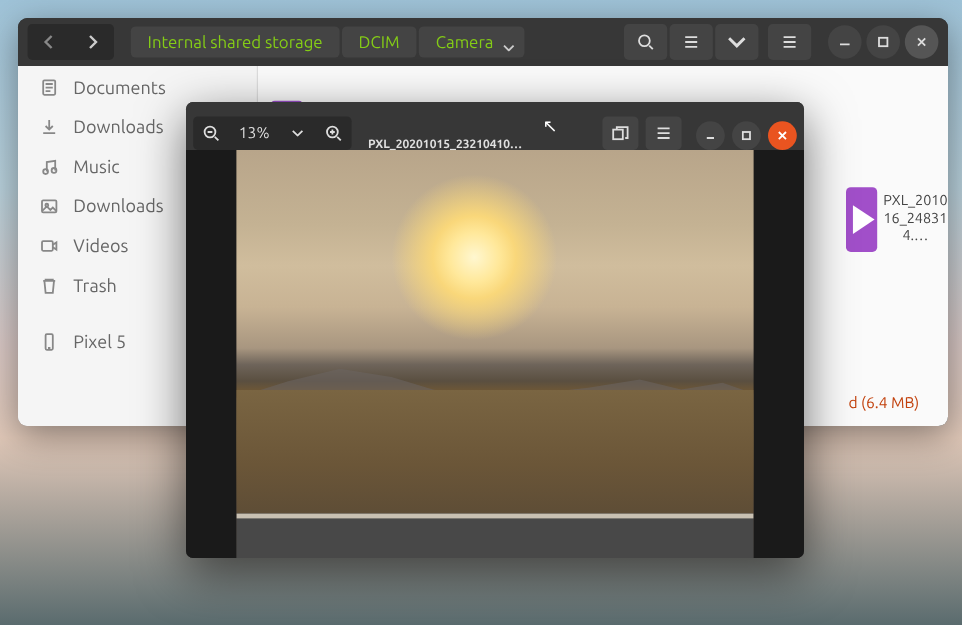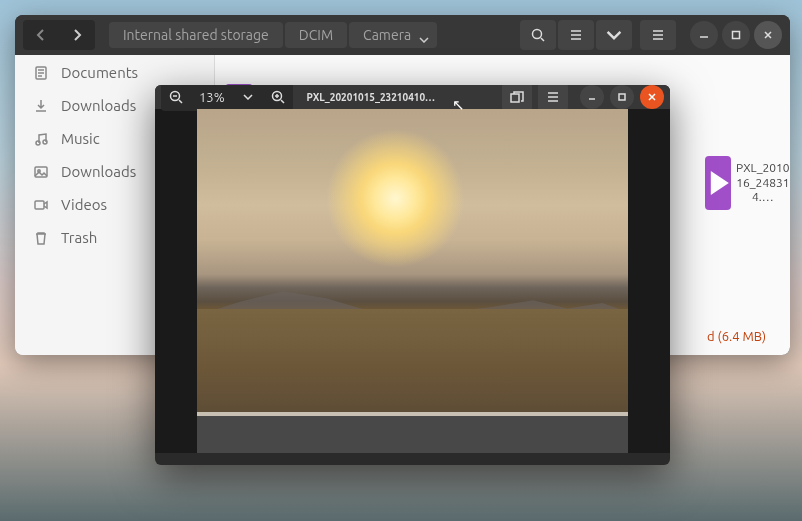--- a/index.html
+++ b/index.html
@@ -6,21 +6,21 @@
 body { width:802px; height:521px; overflow:hidden; position:relative; background:linear-gradient(180deg,#9fc3d8 0%,#b9d1dc 30%,#d9c8c5 55%,#e0c8b8 70%,#5a6b6e 100%); }
 .desktop-bg { position:absolute; inset:0; }
 
 
 .fm { position:absolute; left:15px; top:15px; width:775px; height:340px; background:#2d2d2d; border-radius:8px; box-shadow:0 8px 30px rgba(0,0,0,0.4); overflow:hidden; }
 .fm-top { height:40px; background:#373737; display:flex; align-items:center; padding:0 8px; gap:4px; }
 .nav-group { display:flex; background:#2a2a2a; border-radius:4px; }
 .nav-btn { width:36px; height:30px; display:flex; align-items:center; justify-content:center; color:#ccc; cursor:pointer; }
 .nav-btn.disabled { color:#666; }
 .breadcrumb { display:flex; gap:2px; margin-left:10px; flex:1; }
-.crumb { padding:5px 14px; background:#444; color:#a3a3a3; border-radius:4px; font-size:14px; cursor:pointer; }
+.crumb { padding:5px 14px; background:#444; color:#84cc16; border-radius:4px; font-size:14px; cursor:pointer; }
 .crumb.last { padding-right:8px; display:flex; align-items:flex-end; gap:8px; }
 .crumb svg { width:10px; height:6px; }
 .tb-group { display:flex; gap:2px; }
 .tb-btn { width:36px; height:30px; display:flex; align-items:center; justify-content:center; background:#444; color:#ddd; border-radius:4px; cursor:pointer; }
 .win-controls { display:flex; gap:4px; margin-left:10px; }
 .win-btn { width:28px; height:28px; border-radius:50%; display:flex; align-items:center; justify-content:center; background:#444; color:#ddd; cursor:pointer; }
 .win-btn.close { background:#555; }
 
 .fm-body { display:flex; height:calc(100% - 40px); background:#fafafa; }
 .sidebar { width:200px; background:#f5f5f5; border-right:1px solid #ddd; padding:1px 0; }
@@ -30,21 +30,21 @@
 .thumb { width:92px; display:flex; flex-direction:row; align-items:center; gap:4px; }
 .thumb-img { width:60px; height:54px; background:#a14fc9; border-radius:4px; position:relative; }
 .thumb-img.video::before { content:""; position:absolute; left:50%; top:50%; transform:translate(-40%,-50%); border-left:18px solid #fff; border-top:12px solid transparent; border-bottom:12px solid transparent; }
 .thumb-img.image { background:#9b4fc9; display:flex; align-items:center; justify-content:center; }
 .thumb-img.image::after { content:""; width:28px; height:22px; background:#fff; clip-path:polygon(0 100%,35% 40%,55% 70%,75% 20%,100% 100%); }
 .thumb-label { font-size:12px; color:#444; text-align:center; line-height:1.2; word-break:break-all; }
 .status { position:absolute; right:24px; bottom:12px; color:#c2410c; font-size:13px; }
 
 
 .iv { position:absolute; left:155px; top:85px; width:515px; height:380px; background:#2a2a2a; border-radius:6px; box-shadow:0 12px 40px rgba(0,0,0,0.55); overflow:hidden; }
-.iv-top { height:24px; background:#373737; display:flex; align-items:center; padding:0 6px; gap:6px; }
+.iv-top { height:40px; background:#373737; display:flex; align-items:flex-end; padding:0 6px; gap:6px; }
 .iv-top .zoom-group { display:flex; align-items:center; background:#2a2a2a; border-radius:4px; }
 .iv-top .zoom-btn { width:30px; height:28px; display:flex; align-items:center; justify-content:center; color:#ddd; cursor:pointer; }
 .iv-top .zoom-lvl { color:#ddd; font-size:13px; padding:0 8px; }
 .iv-title { flex:1; color:#e0e0e0; font-size:10px; font-weight:600; padding:0 8px; white-space:nowrap; overflow:hidden; text-overflow:ellipsis; }
 .iv-btn { width:30px; height:28px; display:flex; align-items:center; justify-content:center; background:#444; color:#ddd; border-radius:4px; cursor:pointer; }
 .iv-win { display:flex; gap:6px; margin-left:6px; }
 .iv-win .c { width:24px; height:24px; border-radius:50%; display:flex; align-items:center; justify-content:center; background:#444; color:#ddd; cursor:pointer; font-size:11px; }
 .iv-win .c.close { background:#e95420; color:#fff; }
 .iv-body { height:calc(100% - 36px); background:#1a1a1a; display:flex; align-items:center; justify-content:center; padding:0 42px; }
 .photo { width:100%; height:100%; position:relative; overflow:hidden;
@@ -170,20 +170,27 @@
           </svg>
           <span>Videos</span>
         </div>
       <div class="side-item">
           <svg viewBox="0 0 16 16">
             <path d="M3 4h10M5 4V3h6v1M4 4l1 10h6l1-10"></path>
           </svg>
           <span>Trash</span>
         </div>
       <div style="height:14px"></div>
+      <div class="side-item">
+          <svg viewBox="0 0 16 16">
+            <rect x="5" y="1.5" width="6" height="13" rx="1"></rect>
+            <path d="M7 13h2"></path>
+          </svg>
+          <span>Pixel 5</span>
+        </div>
     </div>
     <div class="content">
       <div style="width:480px;height:1px"></div>
       <div class="thumb">
         <div class="thumb-img image"></div>
         <div class="thumb-label">PXL_201015_232905.j…</div>
       </div>
       <div class="thumb" style="margin-left:480px">
         <div class="thumb-img video"></div>
         <div class="thumb-label">PXL_201016_248314.…</div>

